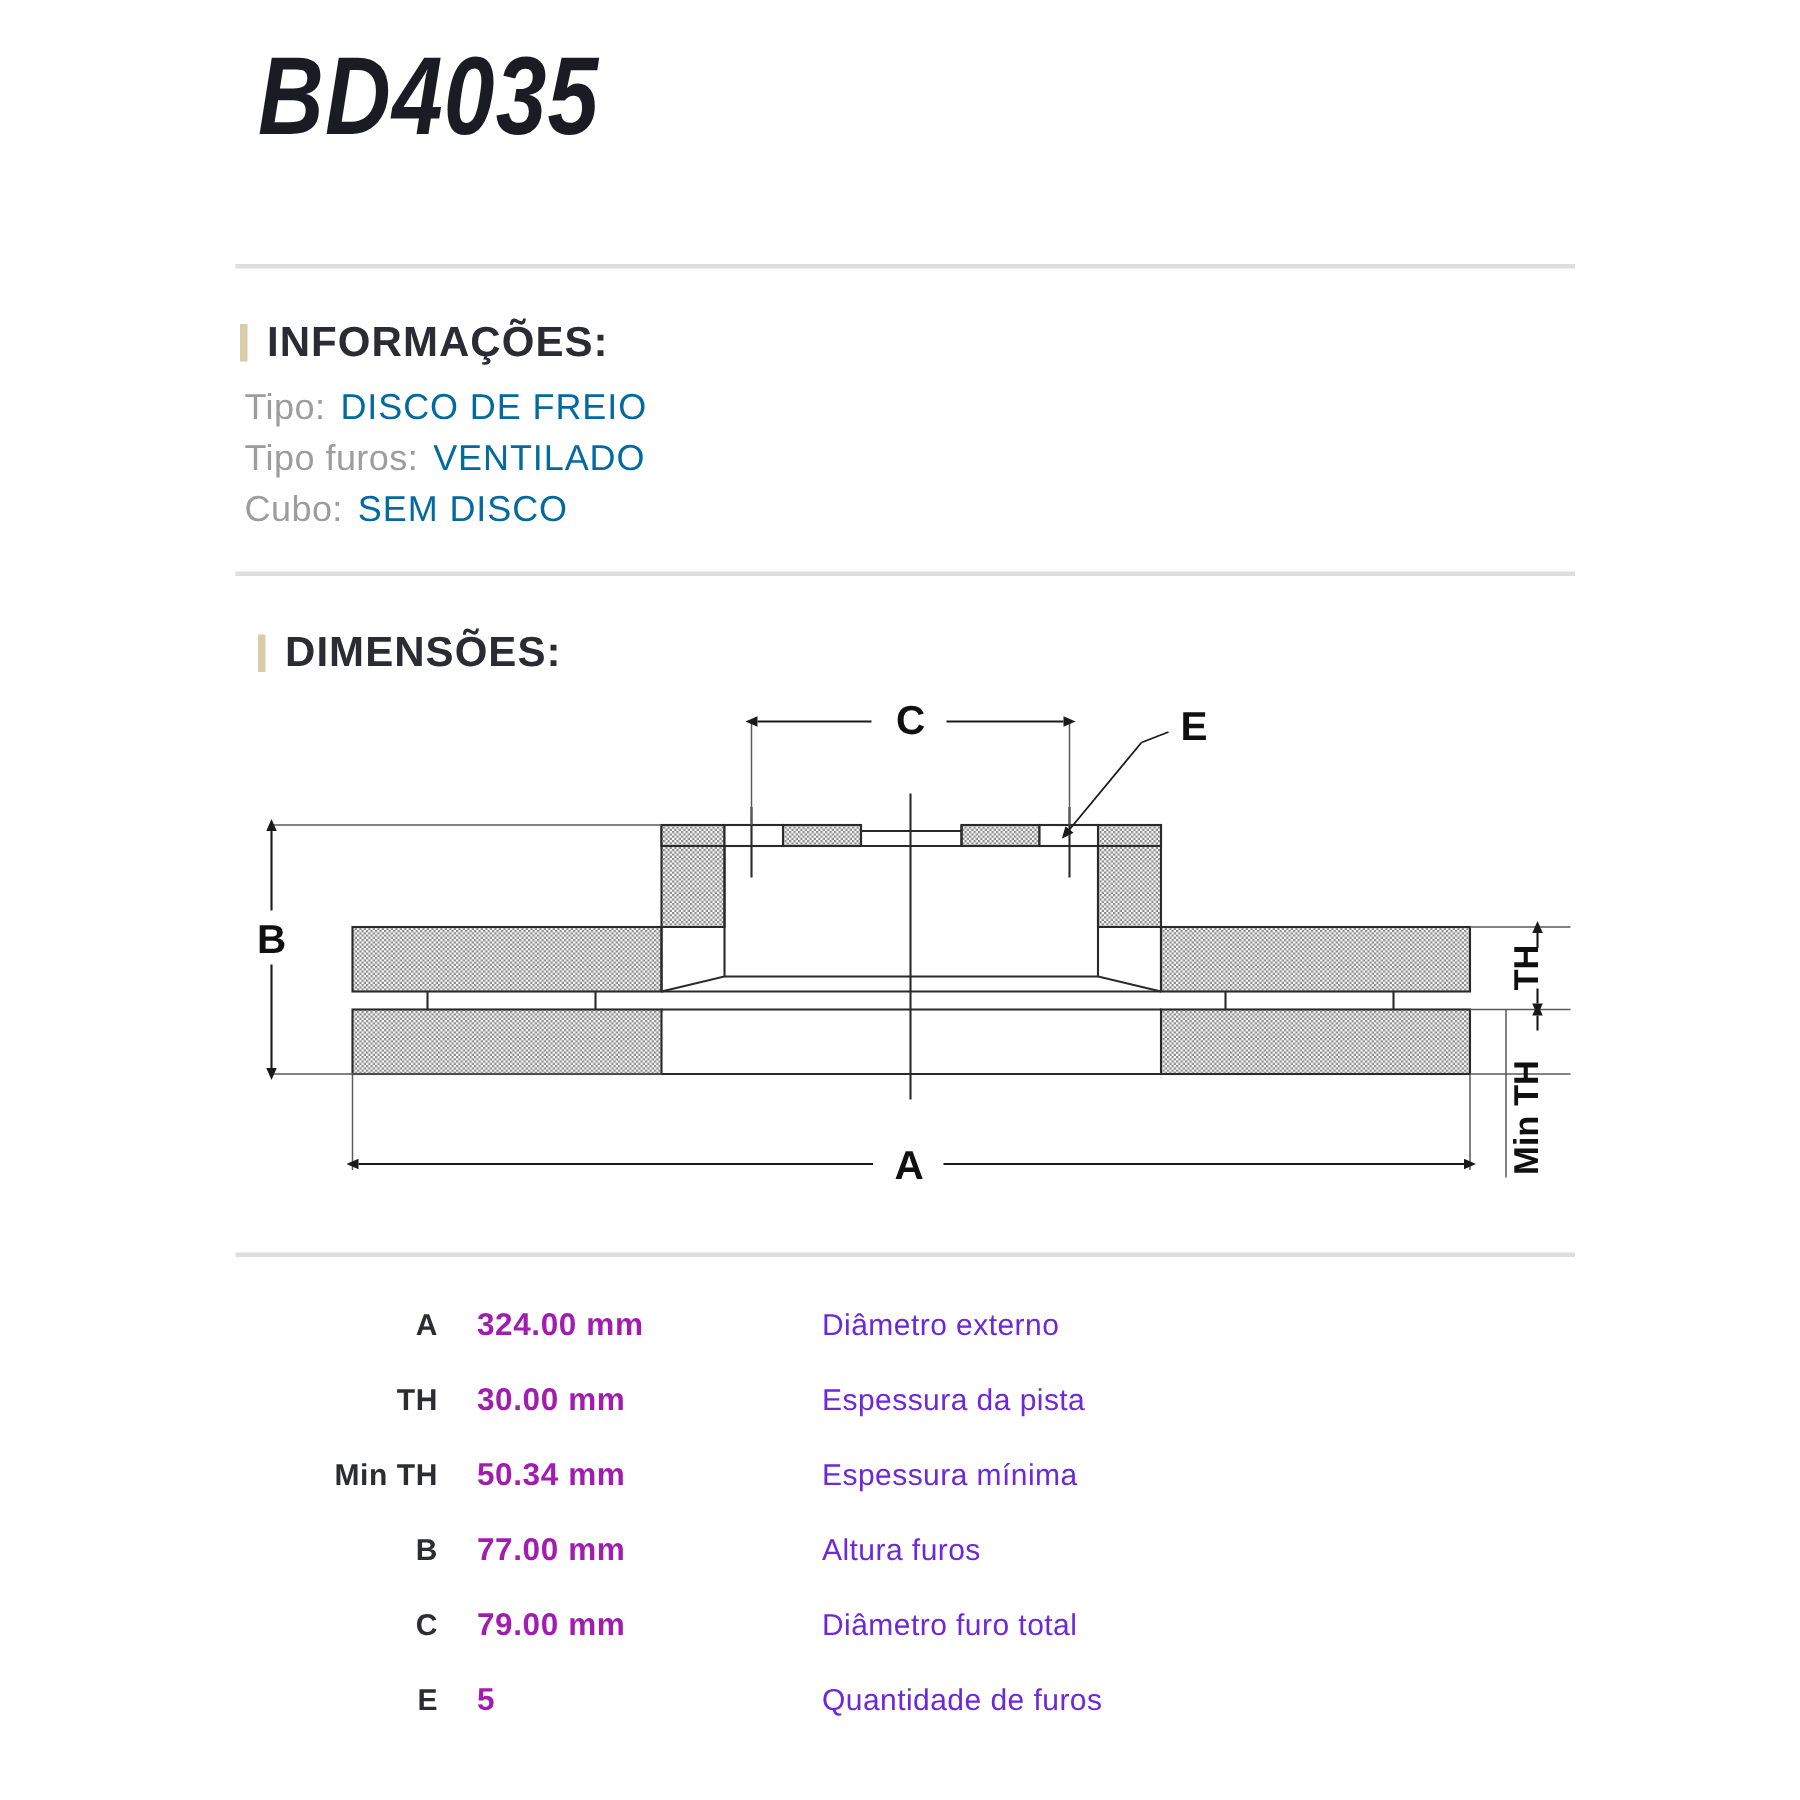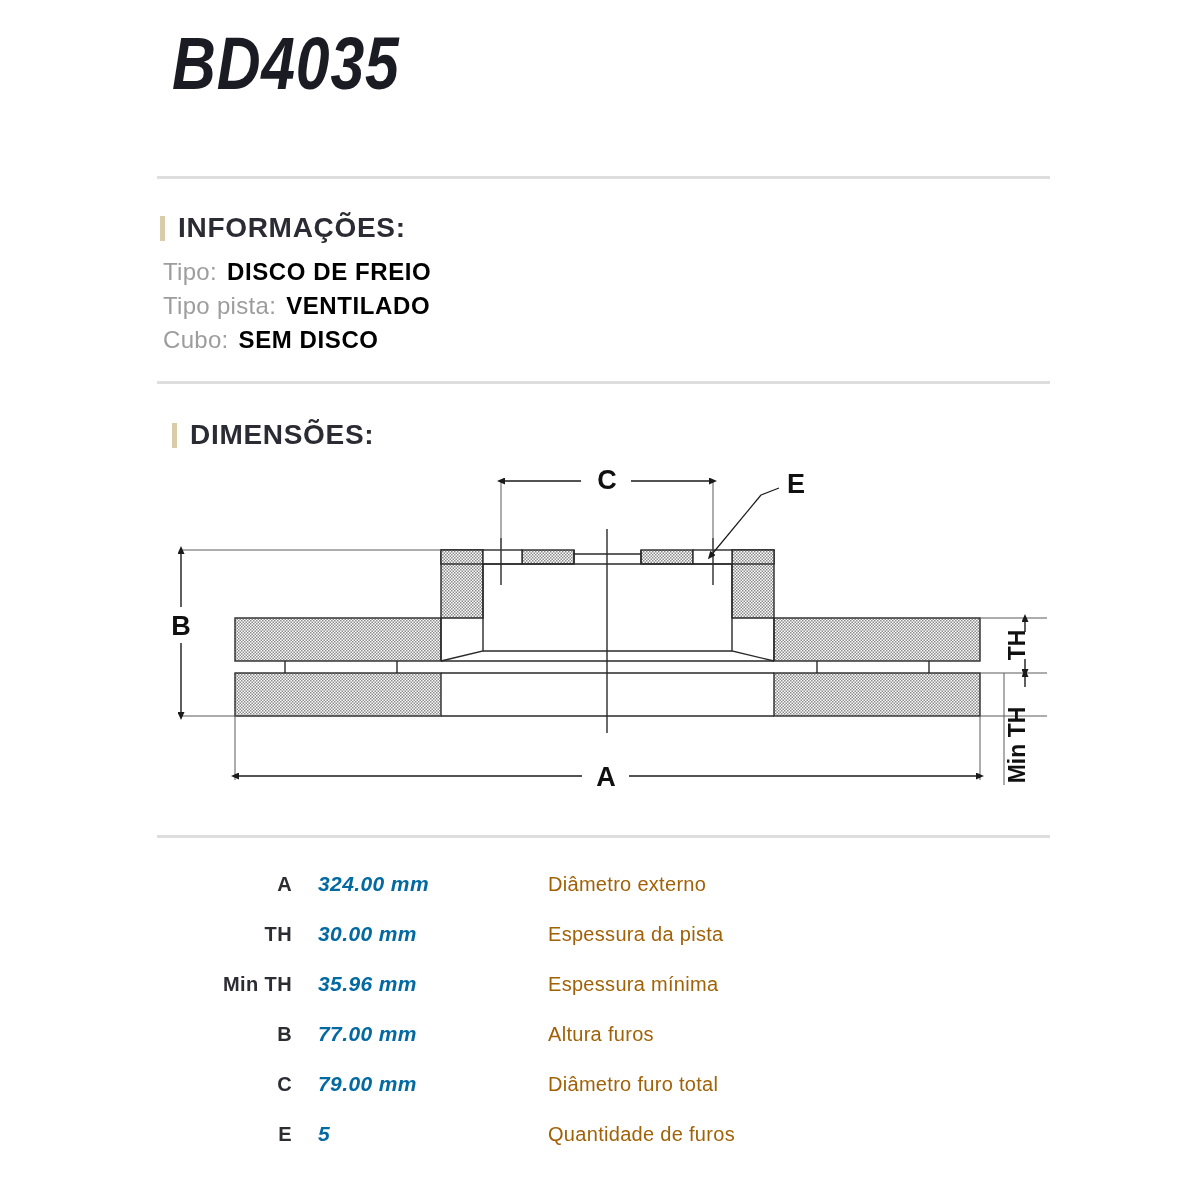--- a/index.html
+++ b/index.html
@@ -39,44 +39,43 @@
   }
 
   
   .info-list{position:absolute;left:163px;top:258px;}
   .info-row{
     display:flex;align-items:baseline;
     height:34px;
     font-size:24px;
   }
   .info-label{color:#9d9d9d;font-weight:normal;margin-right:10px;letter-spacing:.3px;}
-  .info-value{color:#000000;font-weight:bold;letter-spacing:.6px;}
+  .info-value{color:#0369a1;font-weight:normal;letter-spacing:.6px;}
 
   
   .drawing{position:absolute;left:157px;top:455px;width:900px;height:375px;}
   .drawing svg{display:block;}
 
   
   .dim-table{position:absolute;left:200px;top:872px;width:760px;}
   .dim-row{
     display:flex;align-items:baseline;height:50px;
   }
   .dim-code{
     width:92px;text-align:right;
     font-size:20px;font-weight:bold;color:#2c2c33;
     letter-spacing:.4px;
   }
   .dim-value{
     width:230px;padding-left:26px;
-    font-size:21px;font-weight:bold;color:#0369a1;
+    font-size:21px;font-weight:bold;color:#a21caf;
     letter-spacing:.4px;
-    font-style:italic;
   }
   .dim-desc{
-    font-size:20px;color:#a16207;letter-spacing:.3px;
+    font-size:20px;color:#6d28d9;letter-spacing:.3px;
   }
 </style>
 </head>
 <body>
 
 <div class="page">
 
   <div class="title">BD4035</div>
 
   <div class="divider" style="top:176px"></div>
@@ -85,21 +84,21 @@
     <span class="sec-bar"></span>
     <span class="sec-title">INFORMAÇÕES:</span>
   </div>
 
   <div class="info-list">
     <div class="info-row">
       <span class="info-label">Tipo:</span>
       <span class="info-value">DISCO DE FREIO</span>
     </div>
     <div class="info-row">
-      <span class="info-label">Tipo pista:</span>
+      <span class="info-label">Tipo furos:</span>
       <span class="info-value">VENTILADO</span>
     </div>
     <div class="info-row">
       <span class="info-label">Cubo:</span>
       <span class="info-value">SEM DISCO</span>
     </div>
   </div>
 
   <div class="divider" style="top:381px"></div>
 
@@ -215,21 +214,21 @@
       <span class="dim-value">324.00 mm</span>
       <span class="dim-desc">Diâmetro externo</span>
     </div>
     <div class="dim-row">
       <span class="dim-code">TH</span>
       <span class="dim-value">30.00 mm</span>
       <span class="dim-desc">Espessura da pista</span>
     </div>
     <div class="dim-row">
       <span class="dim-code">Min TH</span>
-      <span class="dim-value">35.96 mm</span>
+      <span class="dim-value">50.34 mm</span>
       <span class="dim-desc">Espessura mínima</span>
     </div>
     <div class="dim-row">
       <span class="dim-code">B</span>
       <span class="dim-value">77.00 mm</span>
       <span class="dim-desc">Altura furos</span>
     </div>
     <div class="dim-row">
       <span class="dim-code">C</span>
       <span class="dim-value">79.00 mm</span>

